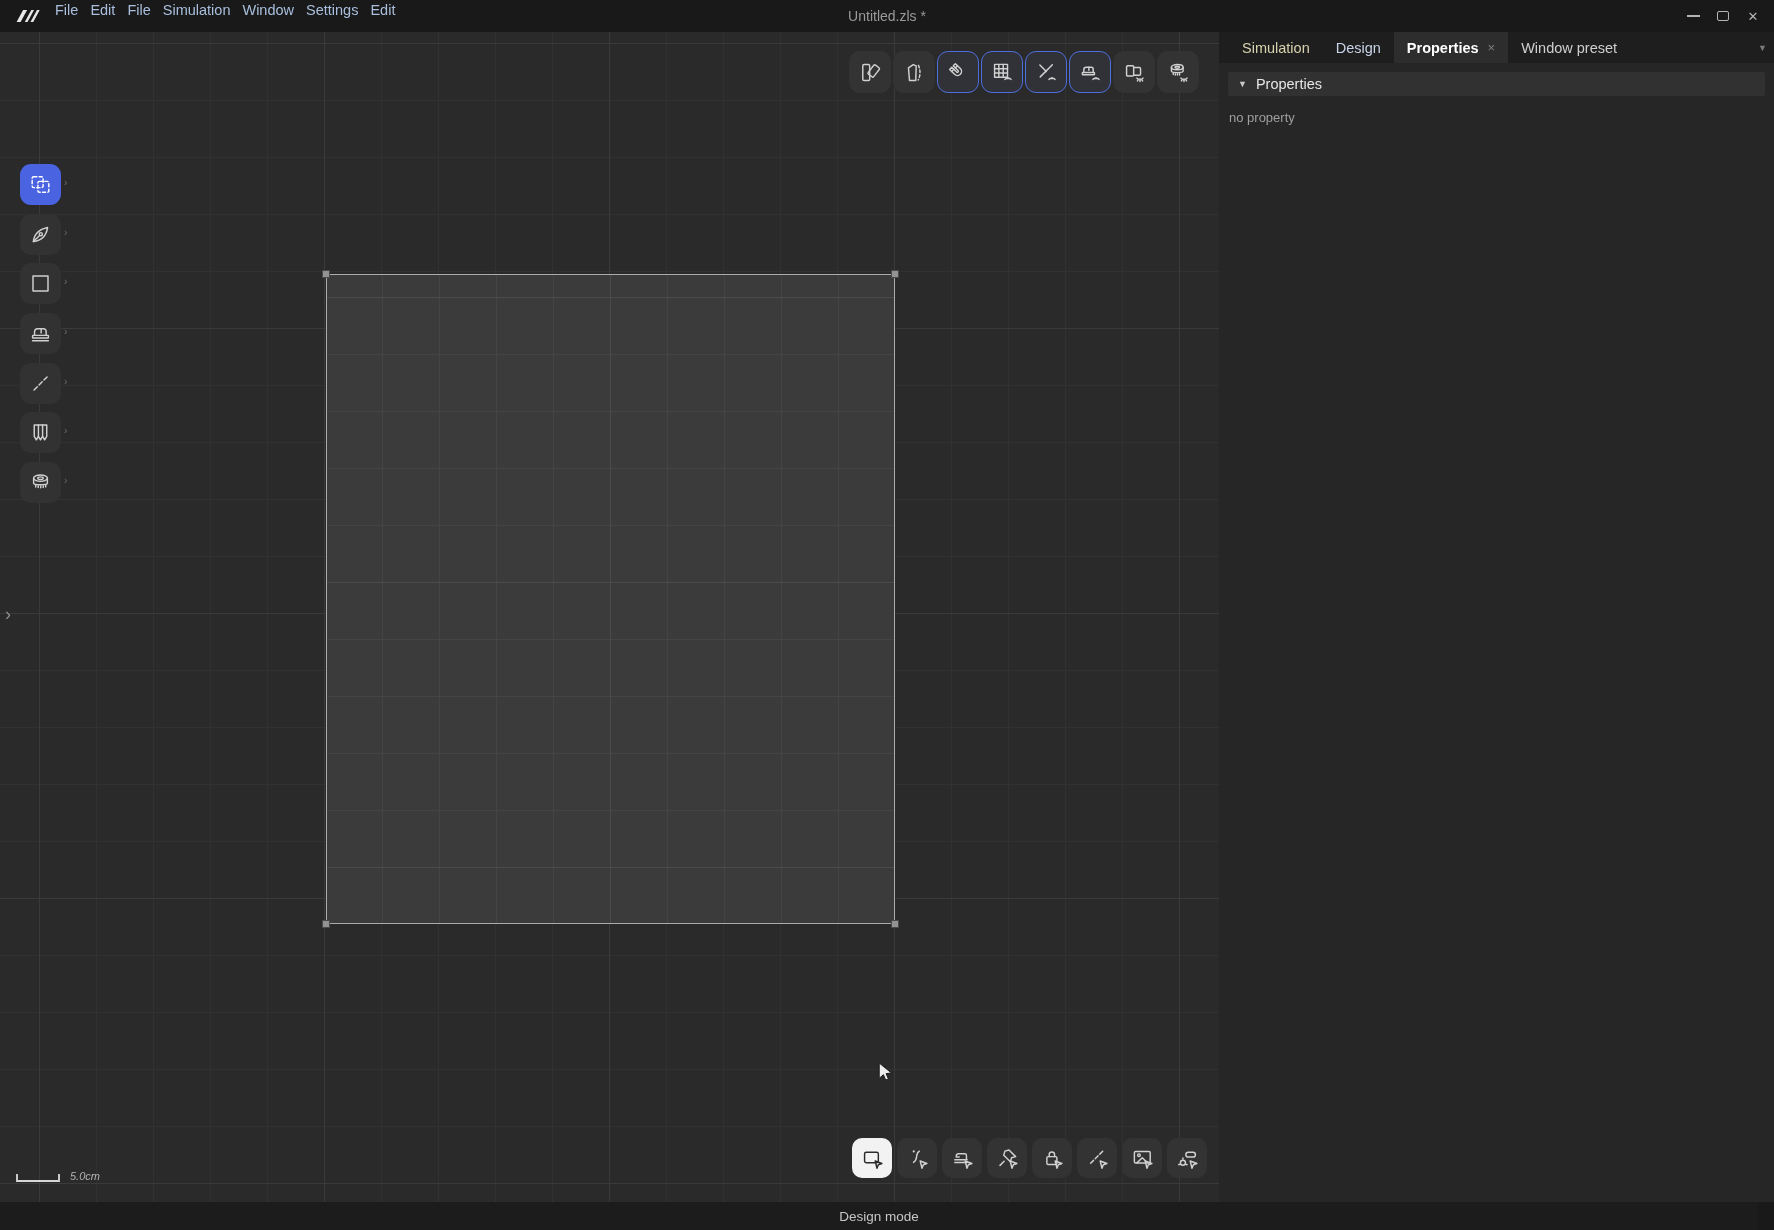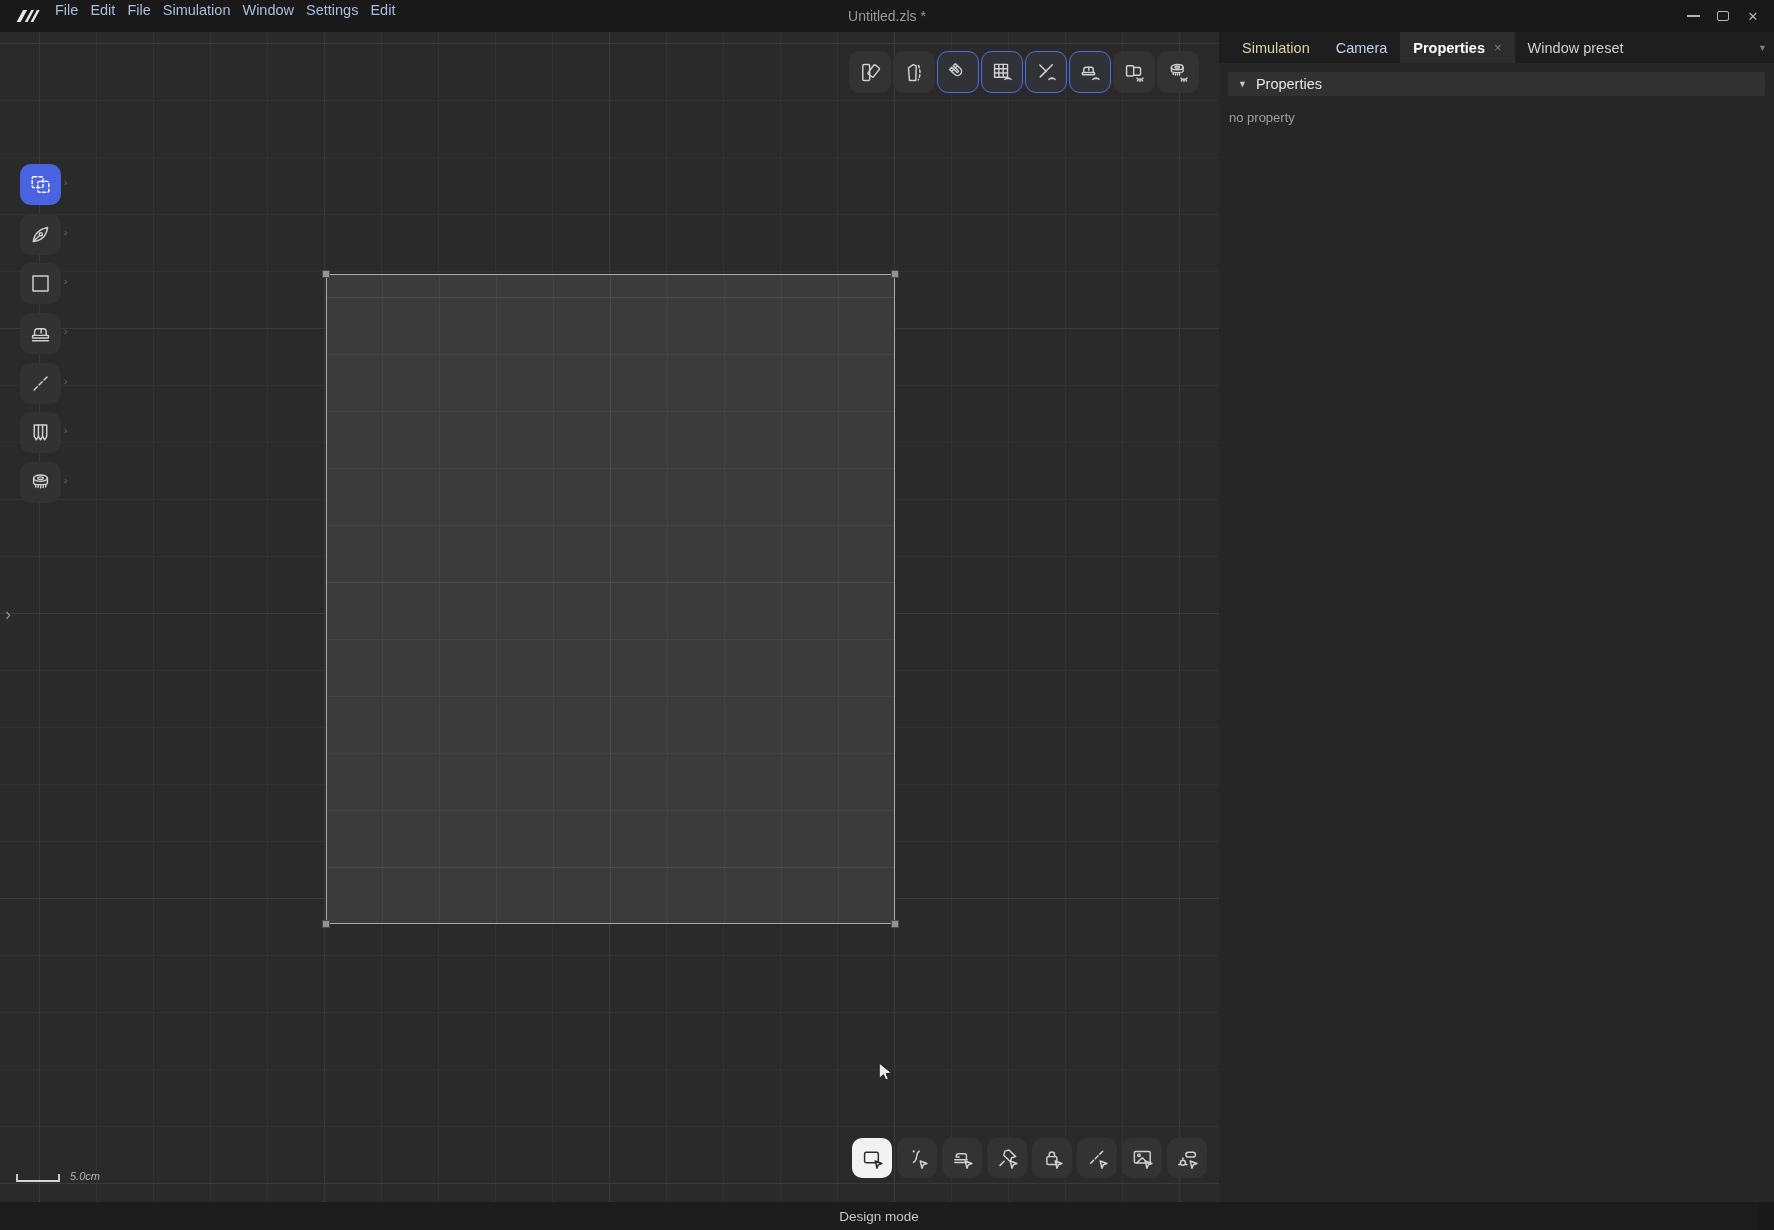--- a/index.html
+++ b/index.html
@@ -376,21 +376,21 @@
       <path d="M1.2 1 L1.2 16.4 L5.4 12.7 L7.7 18.1 L10.4 16.9 L8.1 11.6 L13.5 11 Z" fill="#ececec" stroke="#1a1a1a" stroke-width="1"></path>
     </svg>
   </div>
 
   <div id="right-panel">
     <div id="tabbar">
         <div class="tab tab-sim">
           <span>Simulation</span>
         </div>
         <div class="tab tab-avatar">
-          <span>Camera</span>
+          <span>Design</span>
         </div>
         <div class="tab active">
           <span>Properties</span>
           <span class="tab-close">×</span>
         </div>
         <div class="tab">
           <span>Window preset</span>
         </div>
       </div>
     <div id="tab-overflow">▼</div>

